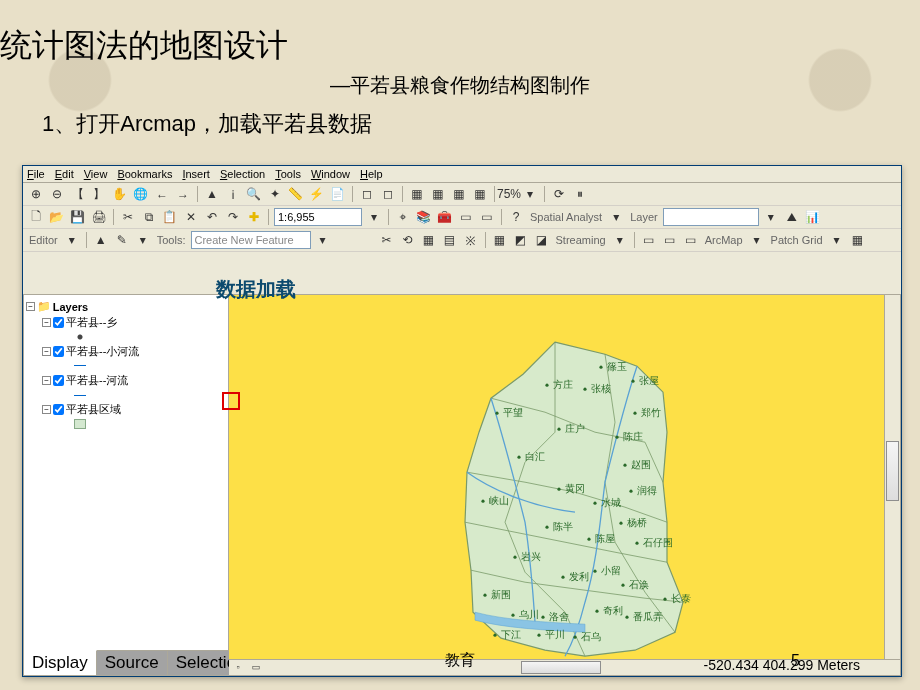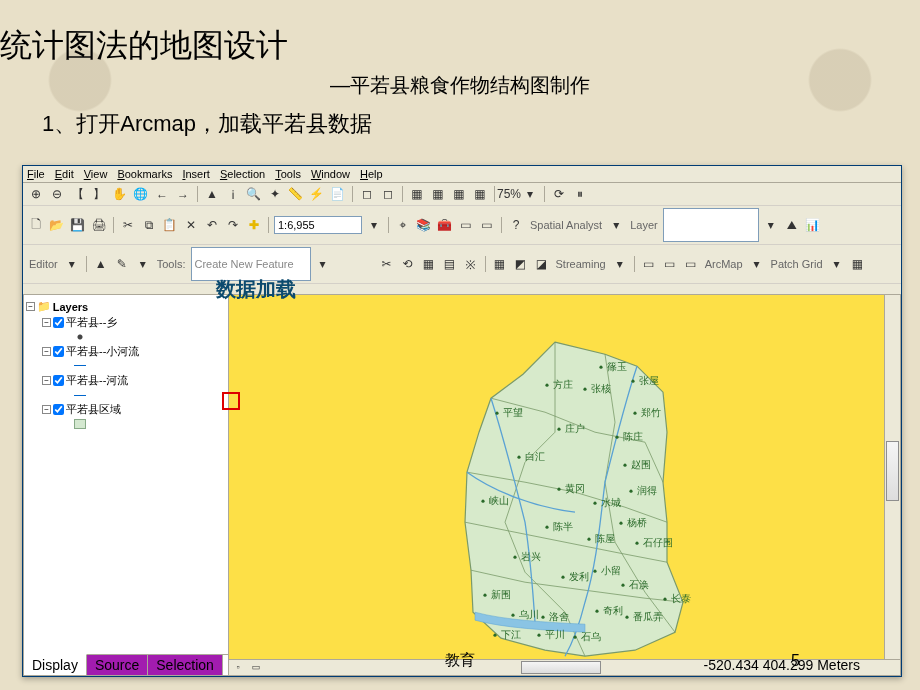--- a/index.html
+++ b/index.html
@@ -37,35 +37,35 @@
   .titlebar .win-btn { width: 18px; height: 16px; margin-left: 2px; background: linear-gradient(#7aa3e8,#2a6ad0); border: 1px solid #fff3; color: #fff; font-size: 9px; display: flex; align-items: center; justify-content: center; border-radius: 2px; }
   .titlebar .win-btn.close { background: linear-gradient(#e86a5a,#c0392b); }
   .menubar { background: #ece9d8; padding: 2px 4px; display: flex; gap: 10px; color: #000; font-size: 11px; border-bottom: 1px solid #aca899; }
   .menubar span { text-decoration: underline; text-decoration-color: transparent; }
   .menubar span::first-letter { text-decoration: underline; }
   .toolbar-row { background: #ece9d8; padding: 2px 4px; display: flex; align-items: center; gap: 3px; border-bottom: 1px solid #d4d0c8; min-height: 22px; }
   .tb-btn { width: 18px; height: 18px; display: flex; align-items: center; justify-content: center; color: #333; font-size: 12px; border: 1px solid transparent; }
   .tb-sep { width: 1px; height: 16px; background: #aca899; margin: 0 2px; }
   .scale-input { width: 88px; height: 18px; border: 1px solid #7f9db9; background: #fff; font-size: 11px; padding: 0 3px; }
   .tb-label { color: #666; font-size: 11px; margin: 0 2px; }
-  .layer-input { width: 96px; height: 18px; border: 1px solid #7f9db9; background: #fff; font-size: 11px; padding: 16px 3px; }
+  .layer-input { width: 96px; height: 18px; border: 1px solid #7f9db9; background: #fff; font-size: 11px; padding: 8px 3px; }
 
   .work-area { position: absolute; left: 0; top: 128px; right: 0; bottom: 0; display: flex; }
   .toc { width: 206px; background: #fff; border: 1px solid #aca899; display: flex; flex-direction: column; }
   .toc-tree { flex: 1; padding: 4px 2px; overflow: auto; font-size: 11px; color: #000; }
   .tree-row { display: flex; align-items: center; gap: 2px; padding: 1px 0; }
   .tree-indent { display: inline-block; }
   .tree-toggle { width: 9px; height: 9px; border: 1px solid #888; display: inline-flex; align-items: center; justify-content: center; font-size: 8px; line-height: 1; }
   .tree-cb { width: 11px; height: 11px; }
   .tree-glyph { width: 12px; height: 10px; display: inline-block; }
   .glyph-line { background: linear-gradient(#0000 45%, #06c 45%, #06c 55%, #0000 55%); }
   .glyph-area { background: #d4e8d0; border: 1px solid #8a8; }
   .glyph-point { background: radial-gradient(circle at 50% 50%, #444 2px, transparent 3px); }
-  .toc-tabs { display: flex; border-top: 1px solid #aca899; font-size: 14px; }
-  .toc-tab { padding: 2px 8px; border-right: 1px solid #aca899; background: #a21caf; }
+  .toc-tabs { display: flex; border-top: 1px solid #aca899; font-size: 17px; }
+  .toc-tab { padding: 2px 8px; border-right: 1px solid #aca899; background: #a3a3a3; }
   .toc-tab.active { background: #fff; border-top: 1px solid #fff; margin-top: -1px; }
 
   .map-pane { flex: 1; background: #fde047; border: 1px solid #aca899; border-left: none; position: relative; overflow: hidden; }
   .map-svg { position: absolute; left: 50%; top: 50%; transform: translate(-50%, -48%); }
   .map-scroll-v { position: absolute; right: 0; top: 0; bottom: 16px; width: 16px; background: #ece9d8; border-left: 1px solid #aca899; }
   .map-scroll-h { position: absolute; left: 0; bottom: 0; right: 0; height: 16px; background: #ece9d8; border-top: 1px solid #aca899; display: flex; }
   .scroll-thumb { background: linear-gradient(#f5f5f5,#ddd); border: 1px solid #8e8e8e; }
   .coord-text { position: absolute; right: 40px; bottom: 2px; font-size: 14px; color: #000; }
   .map-label { font-size: 10px; fill: #2a6a2a; font-family: SimSun, sans-serif; }
   .map-dot { fill: #2a6a2a; }

